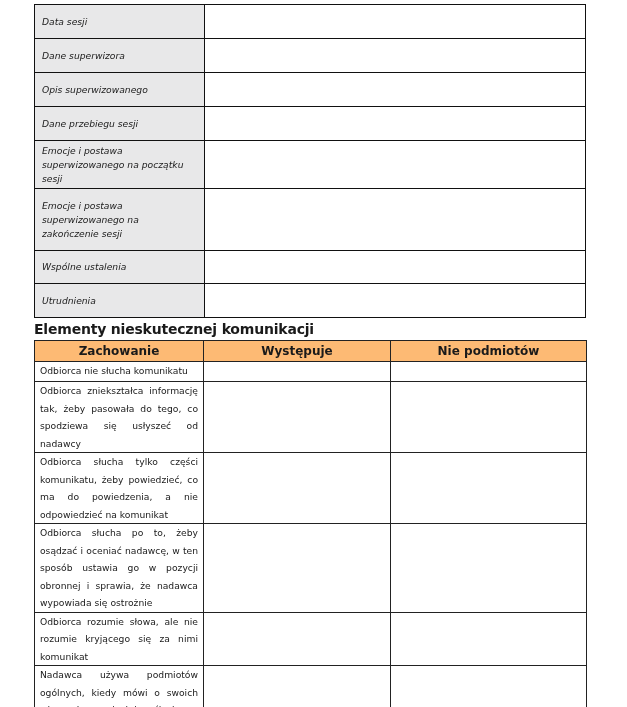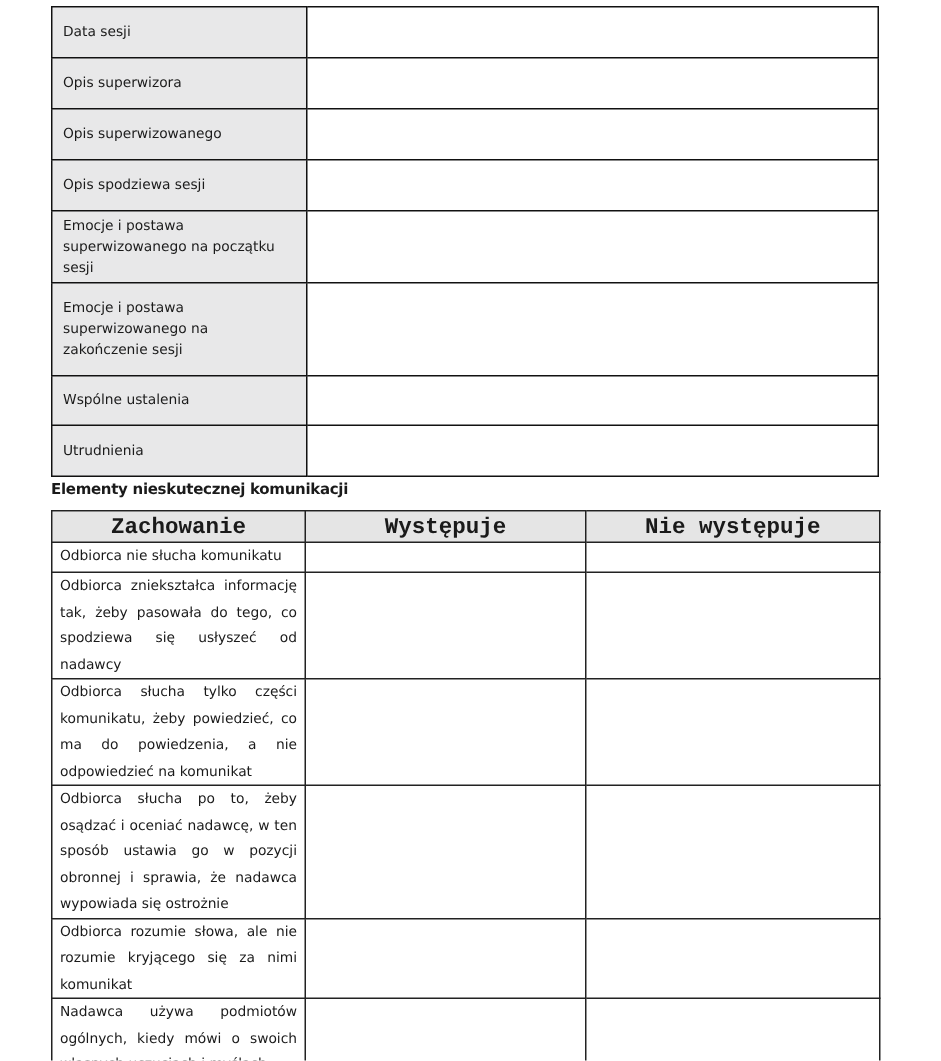--- a/index.html
+++ b/index.html
@@ -1,46 +1,46 @@
 <!DOCTYPE html>
 <html><head>
 <meta charset="utf-8">
 <style>
   html, body { margin:0; padding:0; background:#ffffff; }
   body { width:627px; height:707px; overflow:hidden; position:relative;
          font-family:"DejaVu Sans", sans-serif; color:#1a1a1a; }
   .t1 { position:absolute; left:34px; top:4px; width:552px; border-collapse:collapse; }
-  .t1 td { border:1.3px solid #111; padding:0 7px; font-size:9.2px; line-height:14px; vertical-align:middle; }
+  .t1 td { border:1.3px solid #111; padding:0 7px; font-size:9.2px; line-height:14px; vertical-align:middle;font-style:italic; }
   .t1 td.lbl { background:#e8e8e9; width:155px; }
   .t1 td.val { background:#ffffff; }
-  .section-title { position:absolute; left:34px; top:321px; font-size:10px; font-weight:bold; letter-spacing:-0.2px; }
+  .section-title { position:absolute; left:34px; top:321px; font-size:14px; font-weight:bold; letter-spacing:-0.2px; }
   .t2 { position:absolute; left:34px; top:340px; width:552px; border-collapse:collapse; table-layout:fixed; }
-  .t2 th { background:#e5e5e5; border:1.2px solid #222; font-size:15px; font-weight:bold; height:20px; padding:0;font-family:Liberation Mono, monospace; }
+  .t2 th { background:#fdba74; border:1.2px solid #222; font-size:12px; font-weight:bold; height:20px; padding:0; }
   .t2 td { border:1px solid #222; font-size:9.2px; line-height:17.5px; padding:0 5px; vertical-align:top; text-align:justify;margin-left:36px; }
   .t2 col.c1 { width:169px; } .t2 col.c2 { width:187px; } .t2 col.c3 { width:196px; }
 </style>
 </head>
 <body>
 
 <table class="t1">
   <tbody>
       <tr style="height:34px">
     <td class="lbl">Data sesji</td>
     <td class="val"></td>
   </tr>
   <tr style="height:34px">
-    <td class="lbl">Opis superwizora</td>
+    <td class="lbl">Dane superwizora</td>
     <td class="val"></td>
   </tr>
   <tr style="height:34px">
     <td class="lbl">Opis superwizowanego</td>
     <td class="val"></td>
   </tr>
   <tr style="height:34px">
-    <td class="lbl">Opis spodziewa sesji</td>
+    <td class="lbl">Dane przebiegu sesji</td>
     <td class="val"></td>
   </tr>
   <tr style="height:48px">
     <td class="lbl">Emocje i postawa superwizowanego na początku sesji</td>
     <td class="val"></td>
   </tr>
   <tr style="height:62px">
     <td class="lbl">Emocje i postawa superwizowanego na zakończenie sesji</td>
     <td class="val"></td>
   </tr>
@@ -60,21 +60,21 @@
 <table class="t2">
   <colgroup>
       <col class="c1">
       <col class="c2">
       <col class="c3">
     </colgroup>
   <tbody>
       <tr>
     <th>Zachowanie</th>
     <th>Występuje</th>
-    <th>Nie występuje</th>
+    <th>Nie podmiotów</th>
   </tr>
   <tr style="height:20px">
     <td>Odbiorca nie słucha komunikatu</td>
     <td></td>
     <td></td>
   </tr>
   <tr style="height:52px">
     <td>Odbiorca zniekształca informację tak, żeby pasowała do tego, co spodziewa się usłyszeć od nadawcy</td>
     <td></td>
     <td></td>

